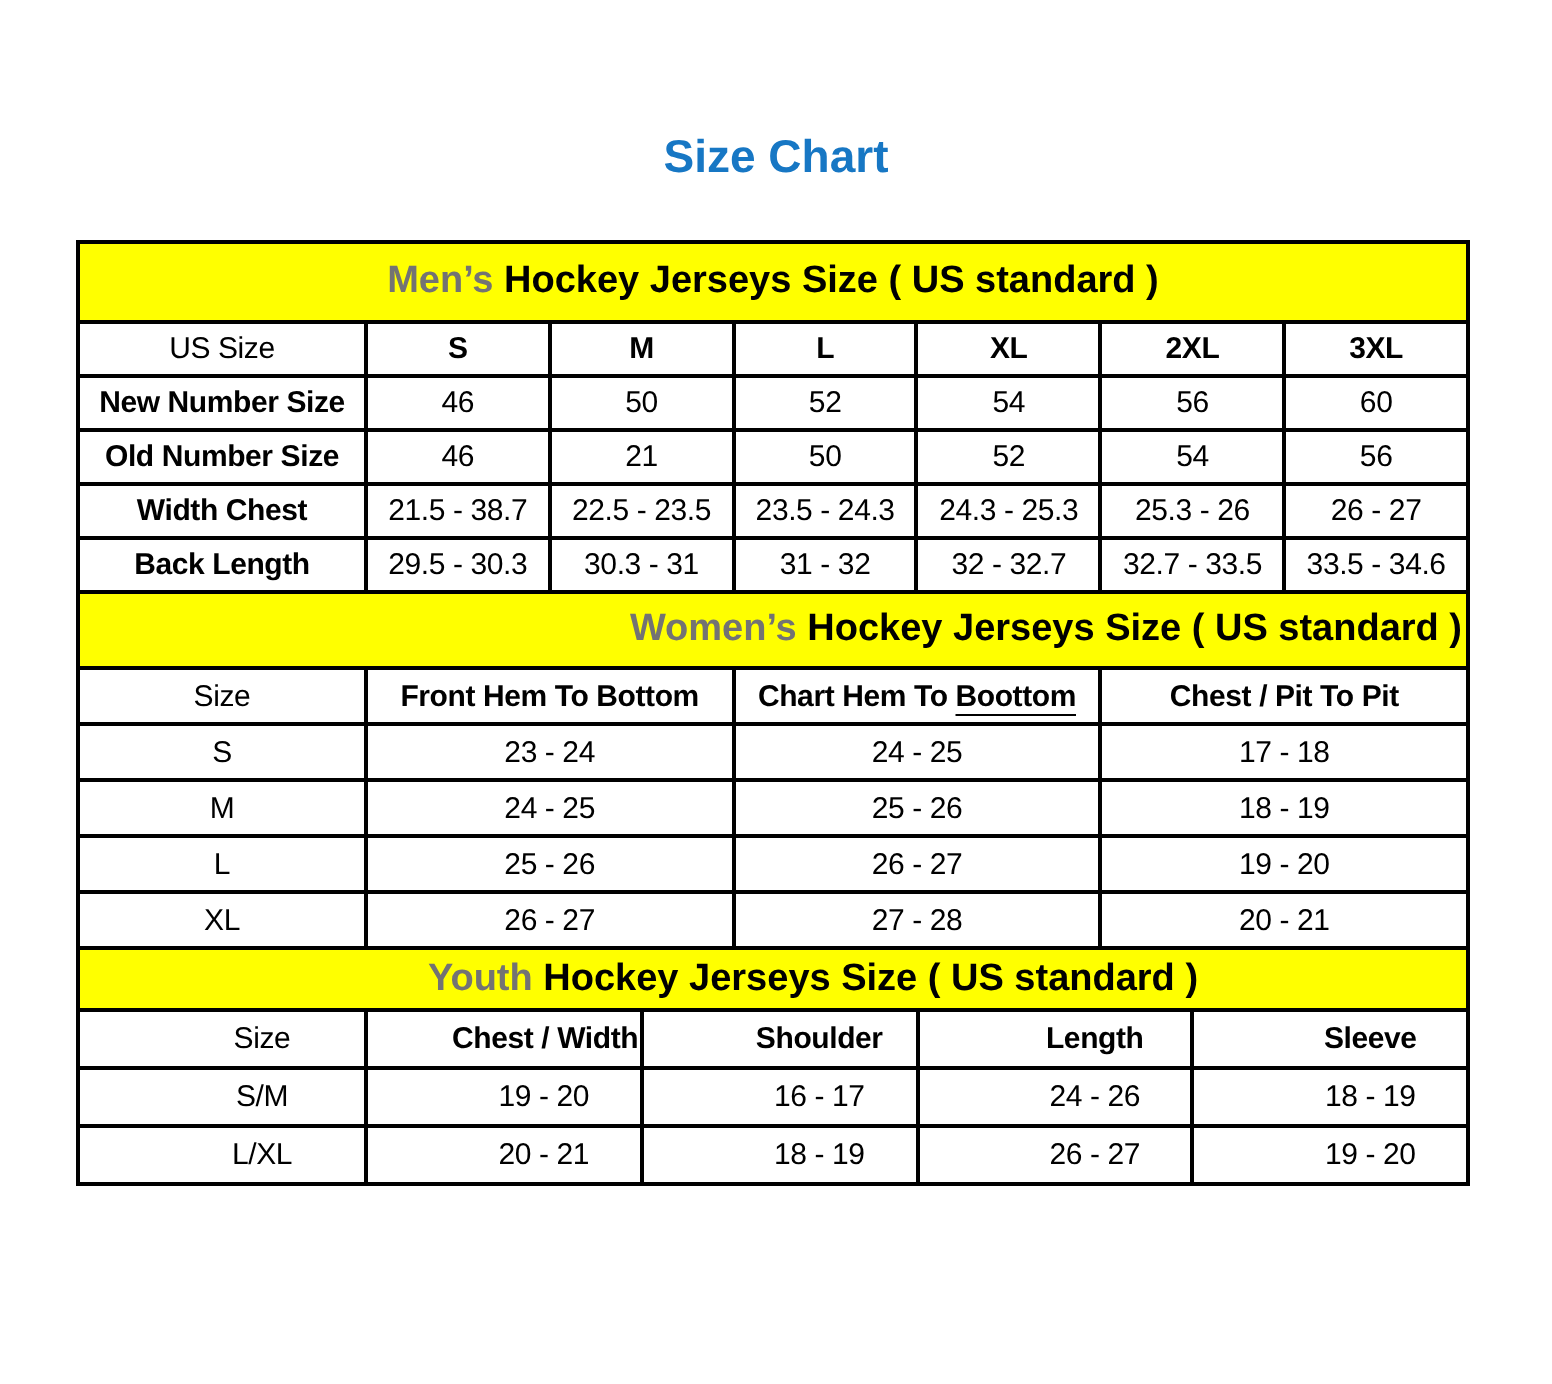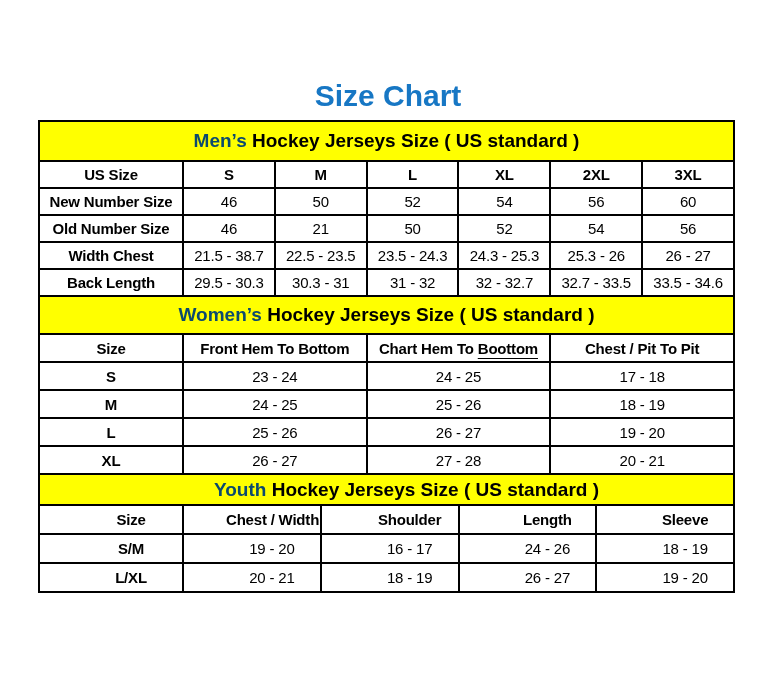--- a/index.html
+++ b/index.html
@@ -2,48 +2,48 @@
 <html><head>
 <meta charset="utf-8">
 <style>
   html,body{margin:0;padding:0;background:#fff;}
   .page{
     width:776px;height:692px;position:relative;overflow:hidden;
     background:#ffffff;color:#000;
     font-family:"Liberation Sans", sans-serif;
   }
   .title{
-    position:absolute;top:79px;left:0;width:100%;margin:0;
-    text-align:center;font-size:30px;font-weight:700;color:#1777c4;
+    position:absolute;top:65px;left:0;width:100%;margin:0;
+    text-align:center;font-size:23px;font-weight:700;color:#1777c4;
   }
   .tables{position:absolute;left:38px;top:120px;width:697px;}
   table{
     border-collapse:collapse;table-layout:fixed;width:697px;
     margin-top:-2px;
   }
   table.first{margin-top:0;}
   col.c-label{width:144px;}
   th,td{
     border:2px solid #000;text-align:center;vertical-align:middle;
     padding:0 2px;font-size:15px;letter-spacing:-0.2px;white-space:nowrap;
     overflow:hidden;
   }
   th{font-weight:700;}
   td.lbl{font-weight:700;}
-  td.lbl-bold,th.lbl{font-weight:700;}
+  td.lbl-bold,th.lbl{font-weight:400;}
   td.band{
     background:#ffff00;font-weight:700;font-size:19px;letter-spacing:0;
   }
   .mens th,.mens td{height:25px;}
   .mens td.band{height:38px;}
   .womens th,.womens td{height:26px;}
-  .womens td.band{height:36px;}
+  .womens td.band{height:36px;text-align:right;}
   .youth th,.youth td{height:27px;padding-left:42px;}
   .youth td.band{height:29px;}
-  .band .hl{color:#0c4a6e;}
+  .band .hl{color:#737373;}
   .misspelled{
     text-decoration-line:underline;
     text-decoration-style:wavy;
     text-decoration-color:#dd0000;
     text-decoration-thickness:1px;
     text-underline-offset:4px;
     text-decoration:underline;
   }
 </style>
 </head>

